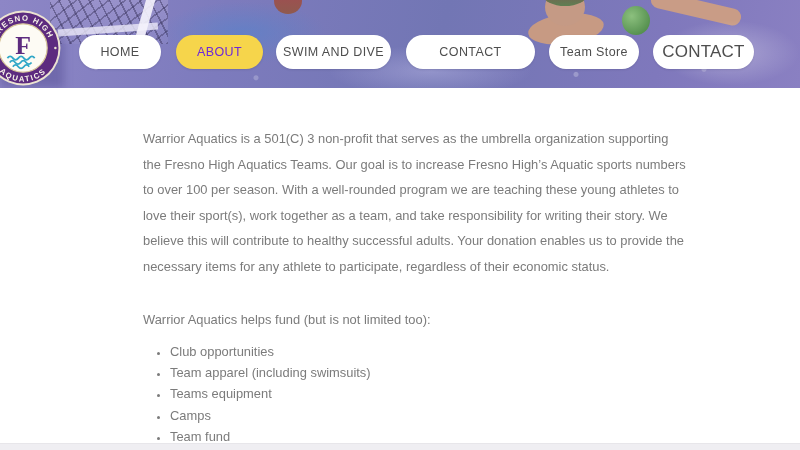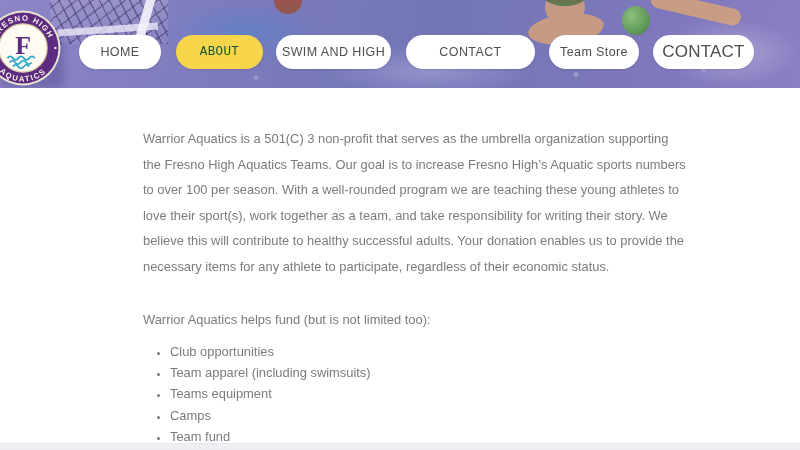--- a/index.html
+++ b/index.html
@@ -47,21 +47,21 @@
             radial-gradient(circle at 88% 45%, rgba(255,255,255,.22) 0 2px, transparent 3px); }
   .hero .left-shadow { position:absolute; left:0; top:38px; width:64px; height:50px;
           background:rgba(66,56,128,.35); filter:blur(4px); }
 
   
   .nav { position:absolute; left:16px; top:0; width:800px; height:88px; }
   .pill { position:absolute; top:35px; height:34px; border-radius:17px; background:#ffffff;
           border:none; display:flex; align-items:center; justify-content:center;
           font-family:"Liberation Sans", sans-serif; font-size:12.5px; letter-spacing:.4px;
           color:#4e4e4e; cursor:pointer; box-shadow:0 1px 2px rgba(40,40,80,.15); }
-  .pill.active { background:#f6d54b; color:#14532d;font-family:Liberation Mono, monospace; }
+  .pill.active { background:#f6d54b; color:#6d28d9; }
   .pill:nth-of-type(1){ left:63px;  width:82px; }
   .pill:nth-of-type(2){ left:160px; width:87px; }
   .pill:nth-of-type(3){ left:260px; width:115px; }
   .pill:nth-of-type(4){ left:390px; width:129px; }
   .pill:nth-of-type(5){ left:533px; width:90px; }
   .pill:nth-of-type(6){ left:637px; width:101px; letter-spacing:.2px; font-size:17px; }
   .pill:nth-of-type(7){ left:758px; width:108px; }
 
   
   .logo { position:absolute; left:-16px; top:9px; width:78px; height:78px; cursor:pointer; }
@@ -97,21 +97,21 @@
     <div class="arm"></div>
     <div class="splash-a"></div>
     <div class="splash-b"></div>
     <div class="speckles"></div>
     <div class="left-shadow"></div>
   </div>
 
   <nav class="nav">
     <button class="pill">HOME</button>
     <button class="pill active">ABOUT</button>
-    <button class="pill">SWIM AND HIGH</button>
+    <button class="pill">SWIM AND DIVE</button>
     <button class="pill">CONTACT</button>
     <button class="pill">Team Store</button>
     <button class="pill">CONTACT</button>
   </nav>
 
   <svg class="logo" viewBox="0 0 100 100">
     <defs>
       <path id="arcTop" d="M 15,50 A 35,35 0 1 1 85,50" fill="none"></path>
       <path id="arcBottom" d="M 7,50 A 43,43 0 0 0 93,50" fill="none"></path>
       <clipPath id="innerClip">

